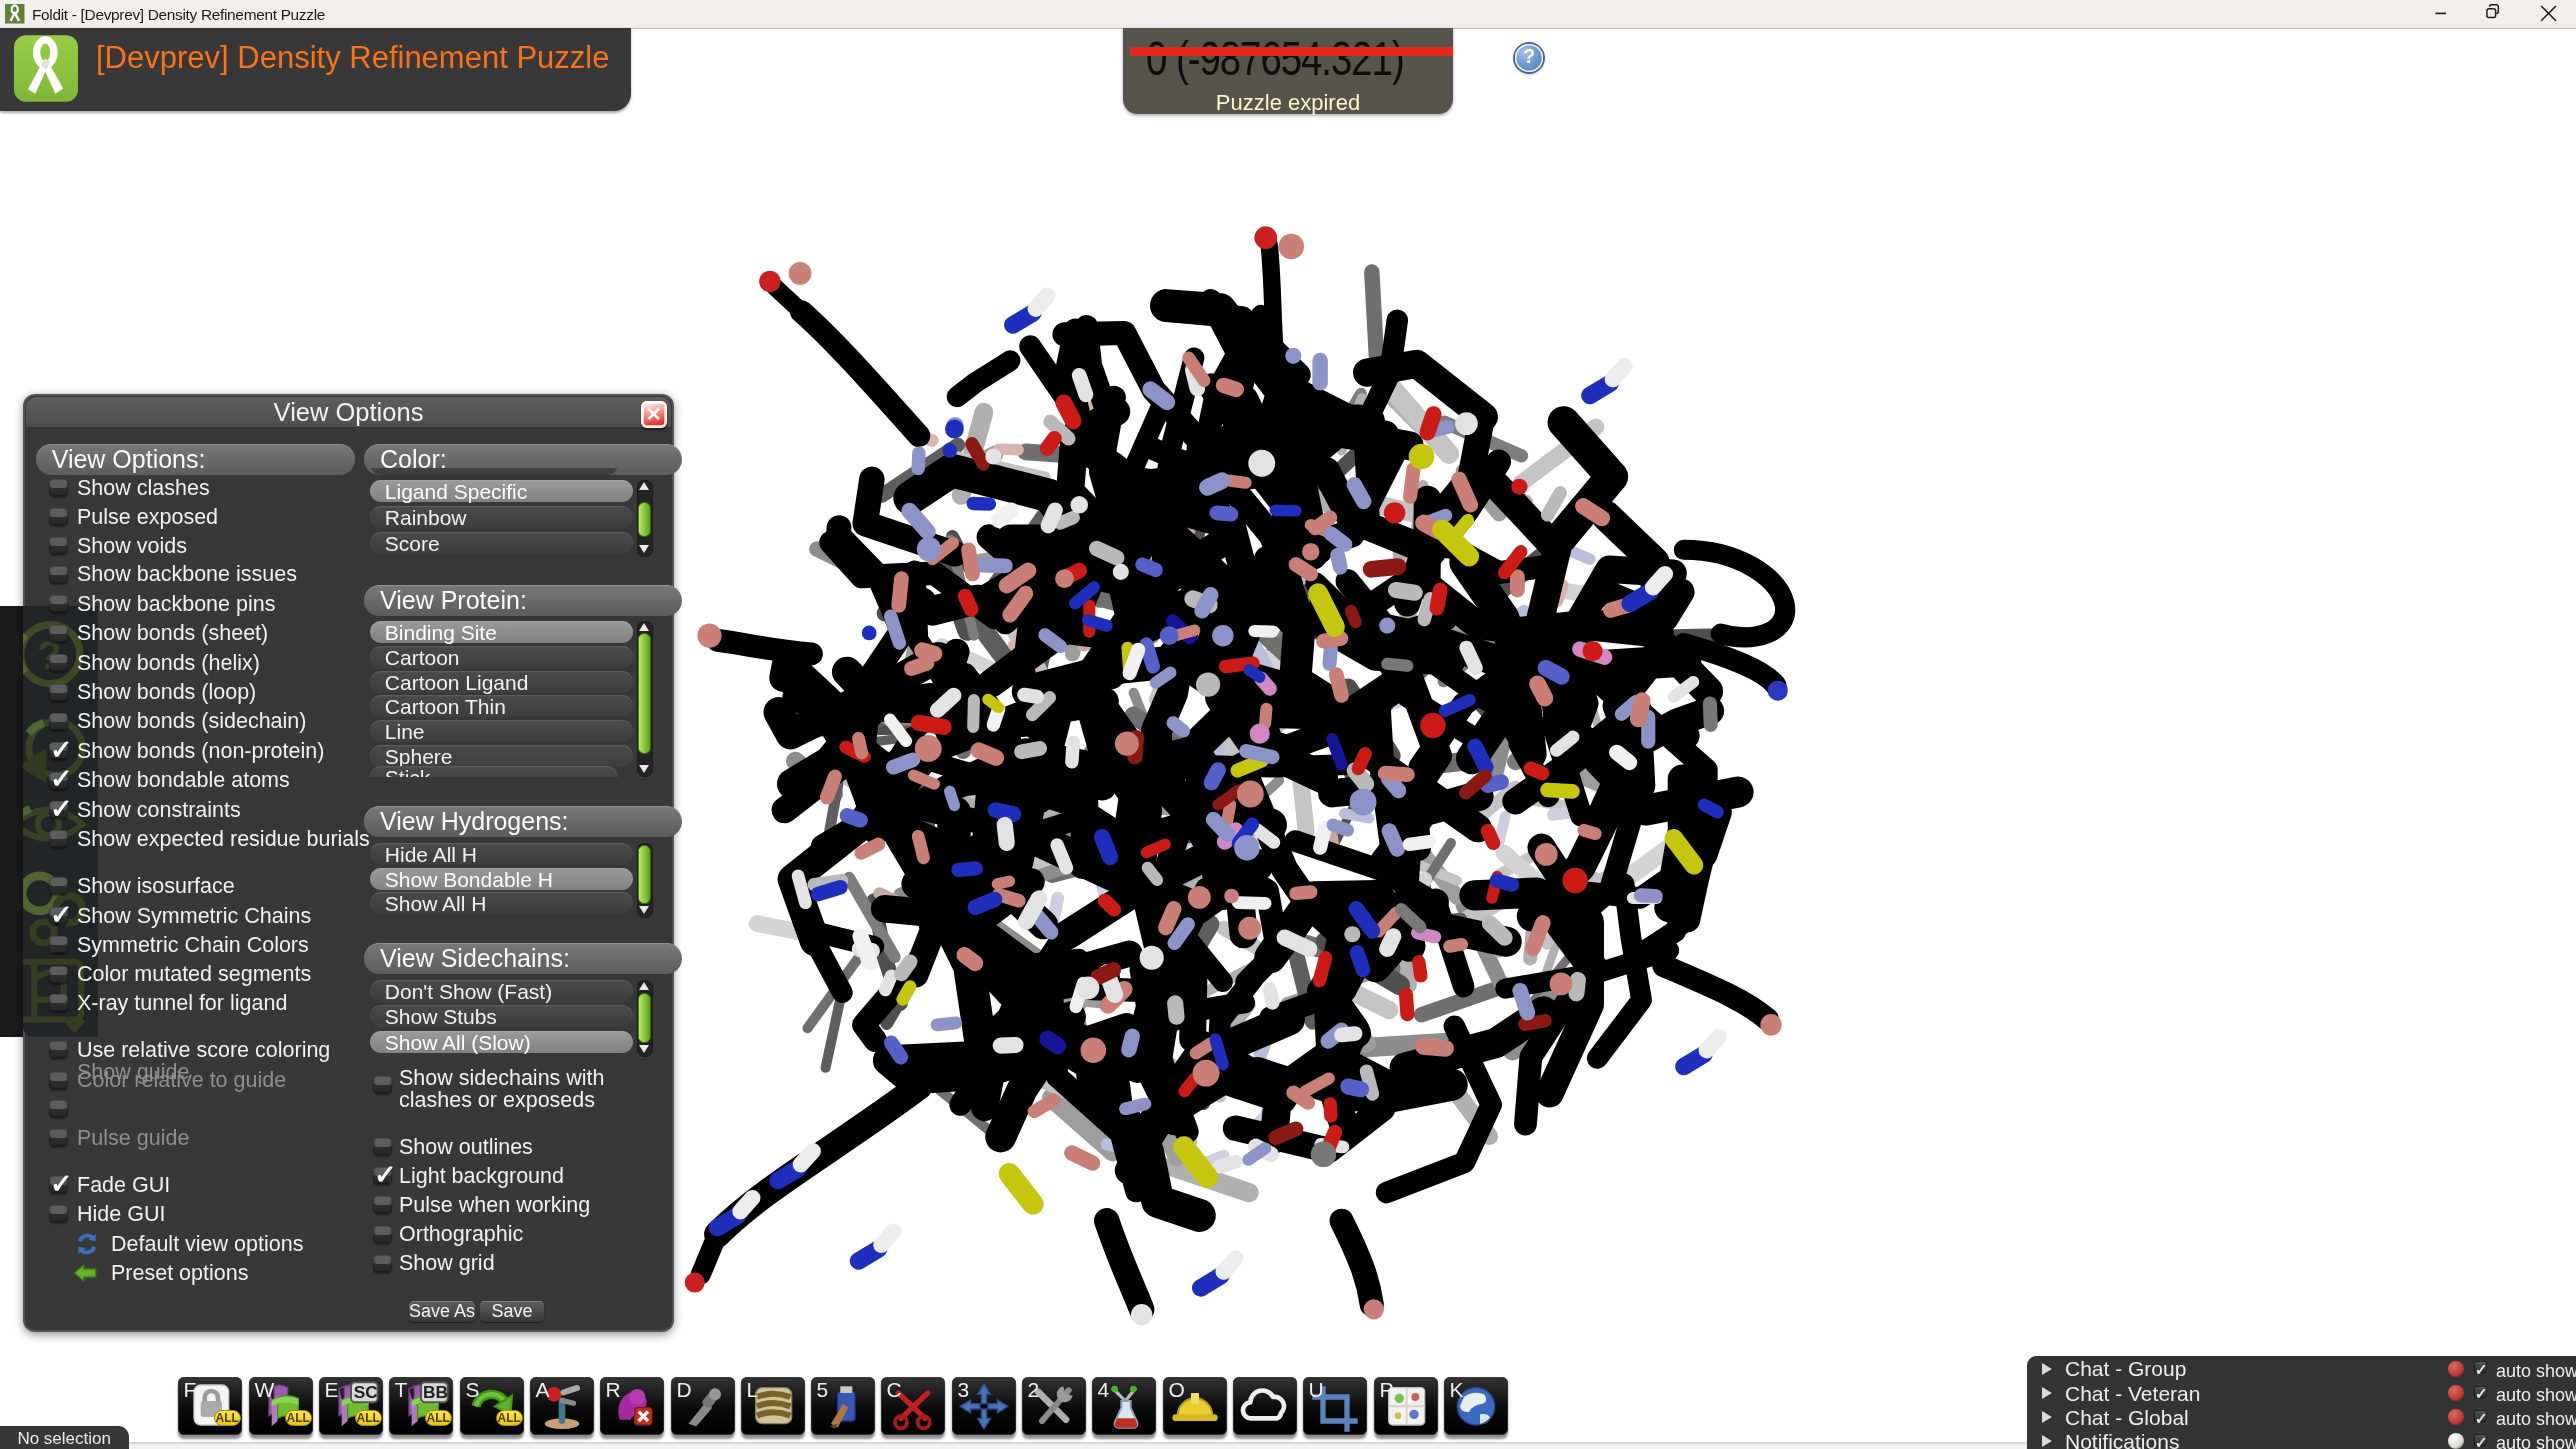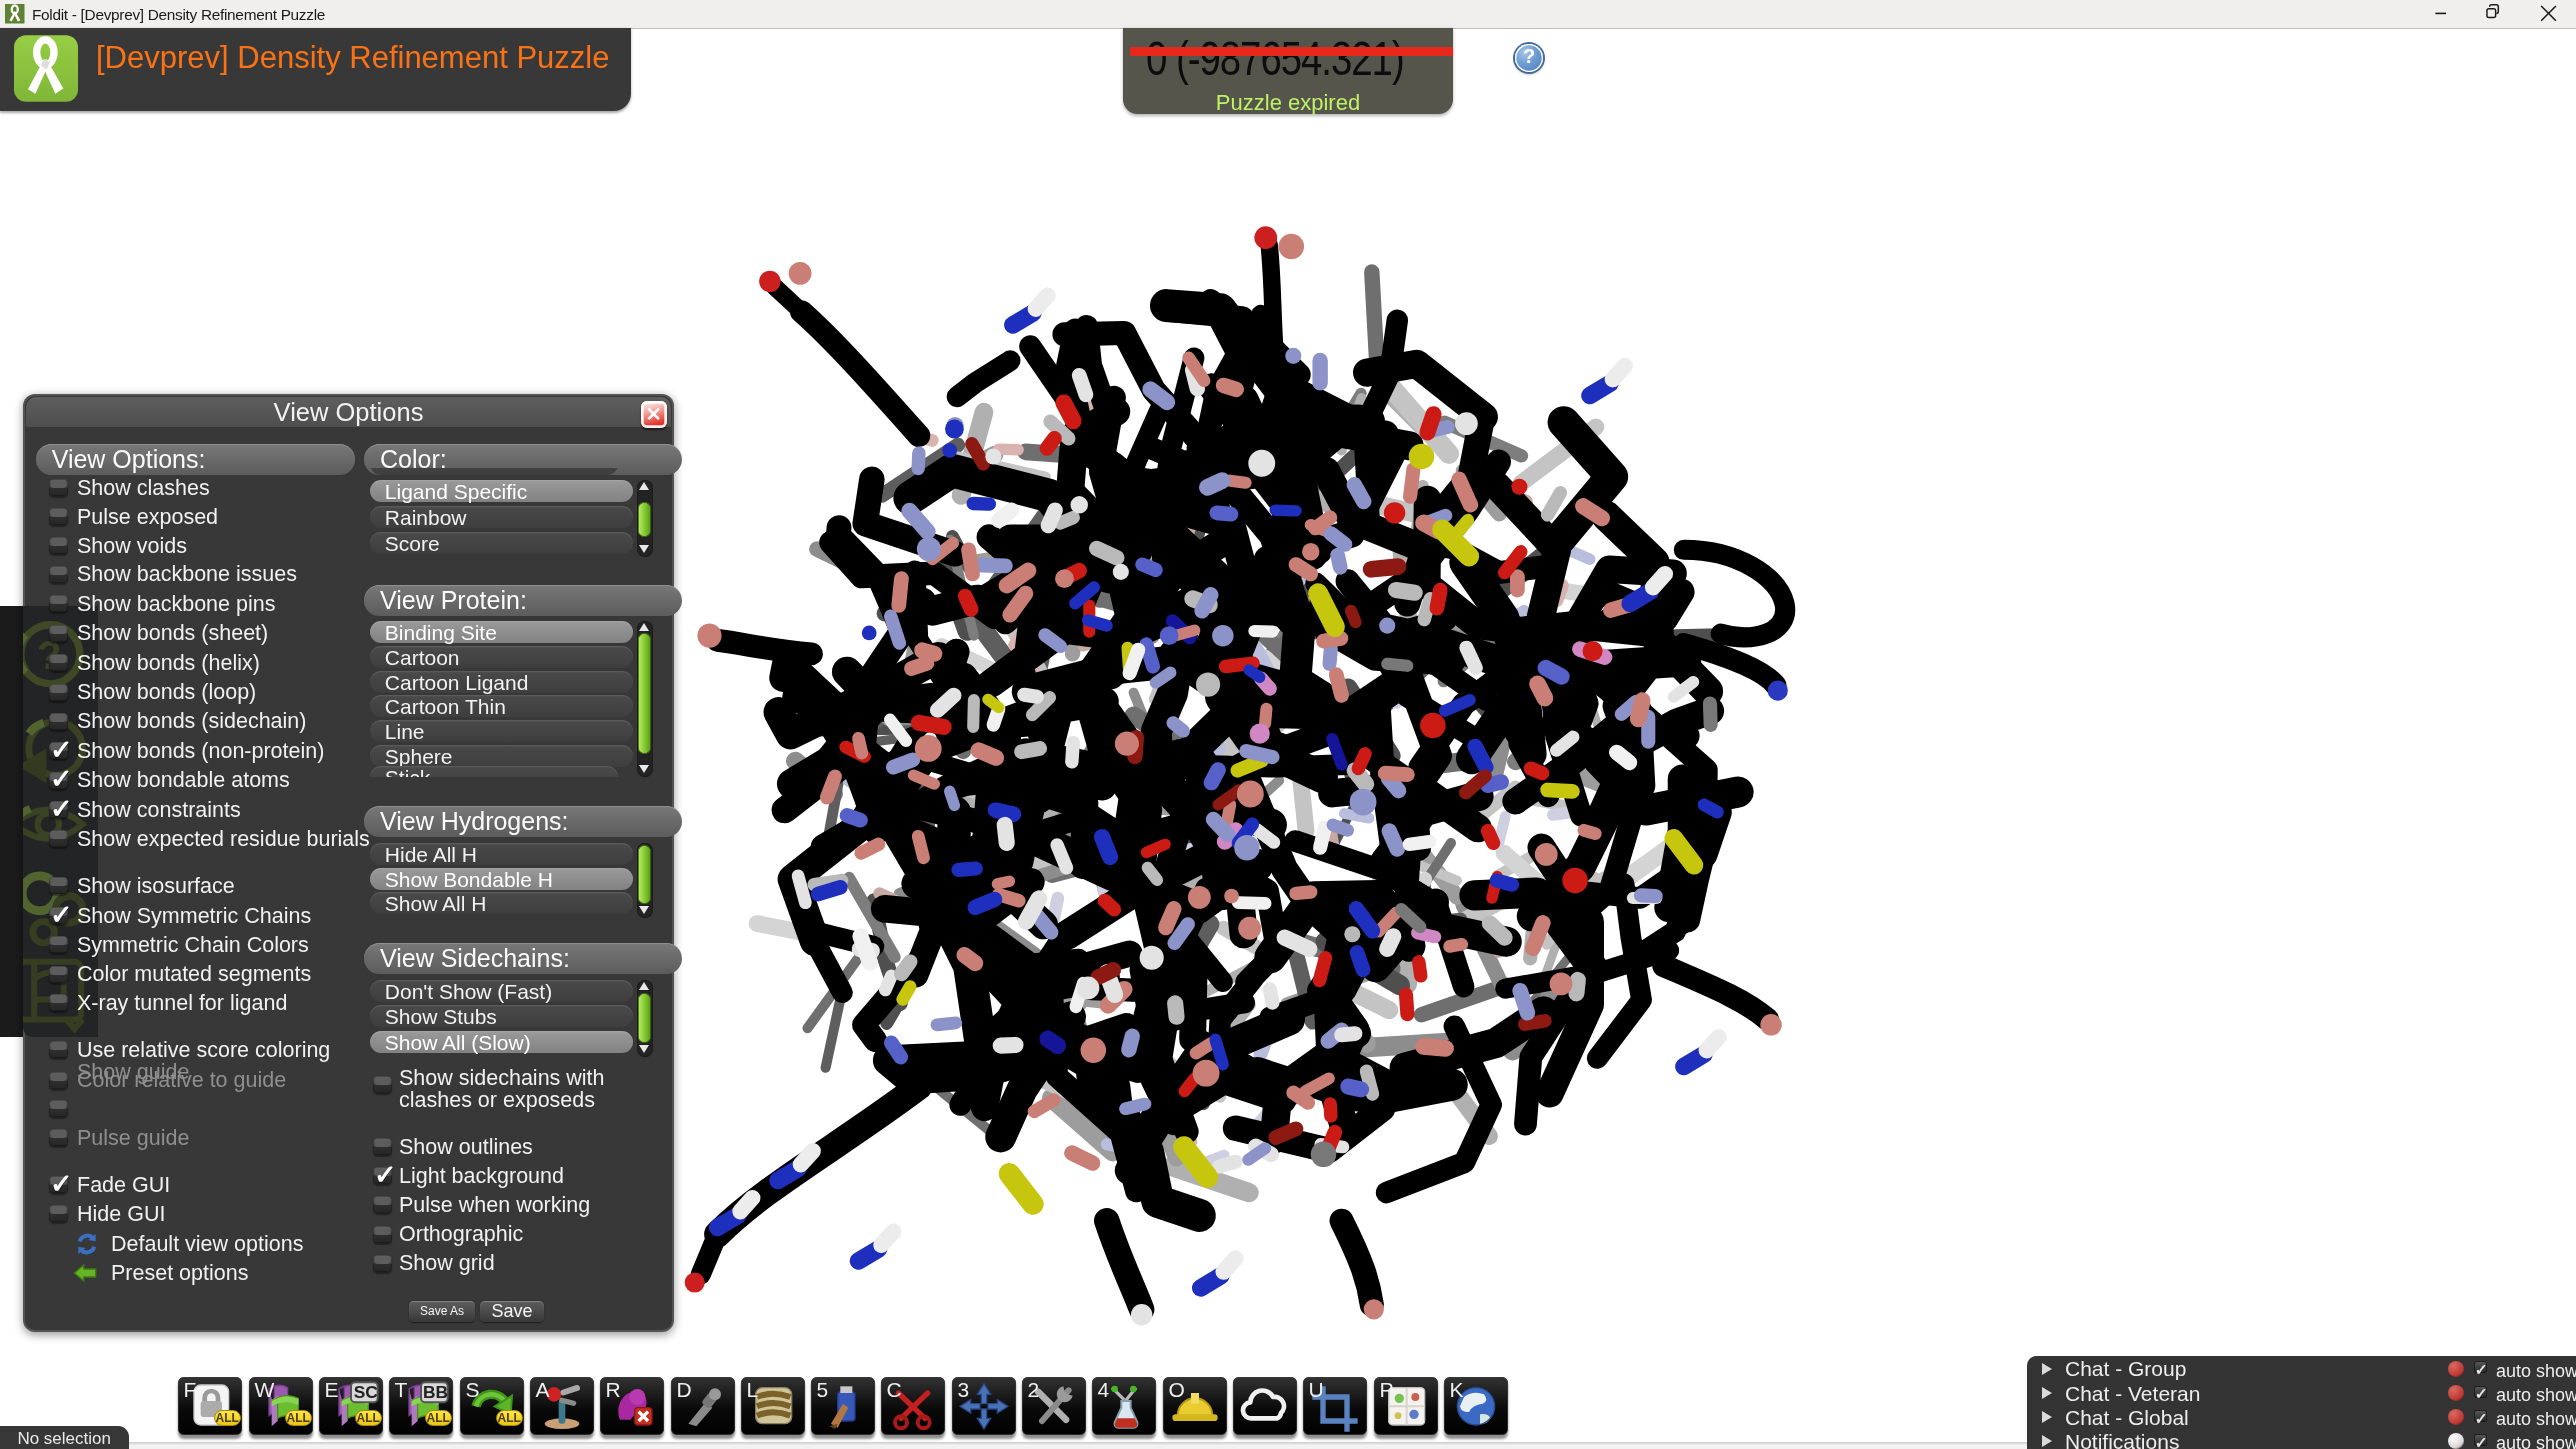--- a/index.html
+++ b/index.html
@@ -797,21 +797,21 @@
   <path d="M40 40 L62 88 L74 80 L49 36 Z" fill="#fff"></path>
   <path d="M54 40 L32 88 L21 81 L45 36 Z" fill="#fff"></path>
   <path d="M54 40 L45 36 L40 45 L49 52 Z" fill="#dedede"></path>
  </svg>
  <div class="a" style="left:96px;top:12px;font-size:31px;color:#f97316">[Devprev] Density Refinement Puzzle</div>
 </div>
 
 <div class="a" style="left:1123px;top:27.5px;width:330px;height:86px;background:#56554c;border-radius:0 0 14.8px 14.8px;box-shadow:0 1.3px 3.4px rgba(0,0,0,.3);z-index:6">
  <div class="a" style="left:23px;top:3.4px;font-size:48px;color:#0d0d0d;letter-spacing:-1.3px;white-space:nowrap;transform:scaleX(.8);transform-origin:left top">0 (-987654.321)</div>
  <div class="a" style="left:6.7px;top:19.5px;width:323px;height:8.7px;background:#e8271c"></div>
- <div class="a" style="left:0;top:62px;width:330px;text-align:center;font-size:22px;color:#bef264">Puzzle expired</div>
+ <div class="a" style="left:0;top:62px;width:330px;text-align:center;font-size:22px;color:#fef9c3">Puzzle expired</div>
 </div>
 
 <div class="a" style="left:1515px;top:44px;width:28px;height:28px;border-radius:50%;
 background:radial-gradient(circle at 35% 30%,#a8c6e8,#6d9bd2 45%,#4a7cb8);
 box-shadow:inset 0 0 0 1.3px #fff, 0 0 0 2px #44699b, 0 2px 3.4px rgba(0,0,0,.35);z-index:6">
  <div class="a" style="left:0;top:1.3px;width:28px;text-align:center;font-size:20px;font-weight:bold;color:#fff">?</div>
 </div>
 
 <div class="a" style="left:23px;top:394px;width:647px;height:934px;background:#383838;border:2px solid rgba(110,110,110,0.5);border-radius:12px;box-shadow:0 2.7px 9.4px rgba(0,0,0,.4);z-index:3">
 <div class="a" style="left:-2px;top:210px;width:75px;height:431px;background:#232425;border-radius:0 0 0 9.4px"></div>
@@ -1021,21 +1021,21 @@
     </div>
     <div class="lbl" style="left:374px;top:799px">Pulse when working</div>
 <div class="cb" style="left:348px;top:830px">
       <i></i>
     </div>
     <div class="lbl" style="left:374px;top:828px">Orthographic</div>
 <div class="cb" style="left:348px;top:859px">
       <i></i>
     </div>
     <div class="lbl" style="left:374px;top:857px">Show grid</div>
-<div class="btn" style="left:384px;top:905px;width:66px;font-size:12px;white-space:nowrap">Save As</div>
+<div class="btn" style="left:384px;top:905px;width:66px;font-size:18px;white-space:nowrap">Save As</div>
 <div class="btn" style="left:455px;top:905px;width:64px;font-size:18px;white-space:nowrap">Save</div>
 </div>
 <div class="a" style="left:0;top:606px;width:24px;height:431px;background:#1b1b1b;z-index:2"></div>
 <div class="a" style="left:0;top:1442px;width:2576px;height:7.4px;background:linear-gradient(#c9c9c9,#f2f2f2 45%);z-index:2"></div>
 <div class="ti" style="left:178px">
     <svg width="64" height="58" viewBox="0 0 96 87" style="position:absolute;left:0;top:0">
       <rect x="24" y="12" width="52" height="60" rx="10" fill="#f4f4f4" stroke="#c9c9c9" stroke-width="2"></rect>
 <path d="M40 38 v-7 a10 10 0 0 1 20 0 v7" fill="none" stroke="#9a9a9a" stroke-width="7"></path>
 <rect x="34" y="36" width="32" height="24" rx="5" fill="#ababab"></rect>
     </svg>

